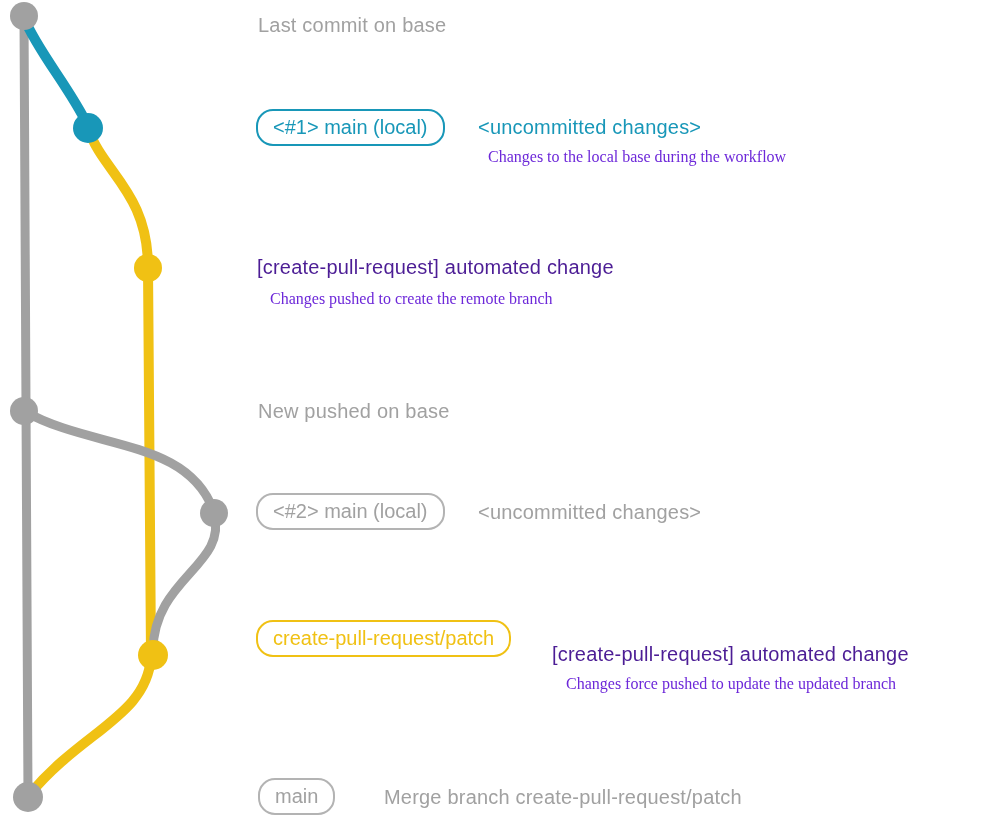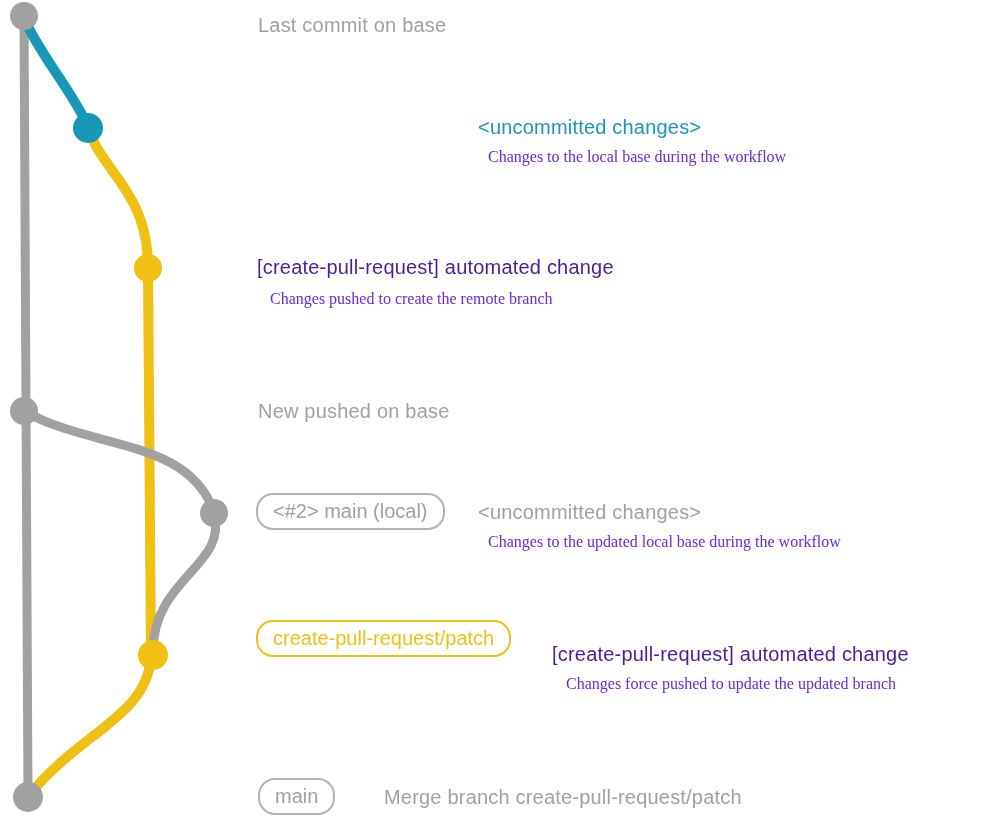--- a/index.html
+++ b/index.html
@@ -85,31 +85,31 @@
     <circle class="node teal" cx="88" cy="128" r="15"></circle>
     <circle class="node yellow" cx="148" cy="268" r="14"></circle>
     <circle class="node gray" cx="24" cy="411" r="14"></circle>
     <circle class="node gray" cx="214" cy="513" r="14"></circle>
     <circle class="node yellow" cx="153" cy="655" r="15"></circle>
     <circle class="node gray" cx="28" cy="797" r="15"></circle>
   </svg>
 
   <div class="abs label gray-text" style="left:258px; top:12px;">Last commit on base</div>
 
+  <span class="abs badge teal" style="left:256px; top:109px;">&lt;#1&gt; main (local)</span>
   <div class="abs heading teal-text" style="left:478px; top:114px;">&lt;uncommitted changes&gt;</div>
   <div class="abs caption" style="left:488px; top:146px;">Changes to the local base during the workflow</div>
 
   <div class="abs heading yellow-text" style="left:257px; top:254px;">[create-pull-request] automated change</div>
   <div class="abs caption" style="left:270px; top:288px;">Changes pushed to create the remote branch</div>
 
   <div class="abs label gray-text" style="left:258px; top:398px;">New pushed on base</div>
 
   <span class="abs badge gray" style="left:256px; top:493px;">&lt;#2&gt; main (local)</span>
   <div class="abs heading gray-text" style="left:478px; top:499px;">&lt;uncommitted changes&gt;</div>
-  <div class="abs caption" style="left:488px; top:531px;">Changes to the updated local base during the workflow</div>
 
   <span class="abs badge yellow" style="left:256px; top:620px;">create-pull-request/patch</span>
   <div class="abs heading yellow-text" style="left:552px; top:641px;">[create-pull-request] automated change</div>
   <div class="abs caption" style="left:566px; top:673px;">Changes force pushed to update the updated branch</div>
 
   <span class="abs badge gray" style="left:258px; top:778px;">main</span>
   <div class="abs label gray-text" style="left:344px; top:784px;margin-left:40px;">Merge branch create-pull-request/patch</div>
 
 </div>
 

